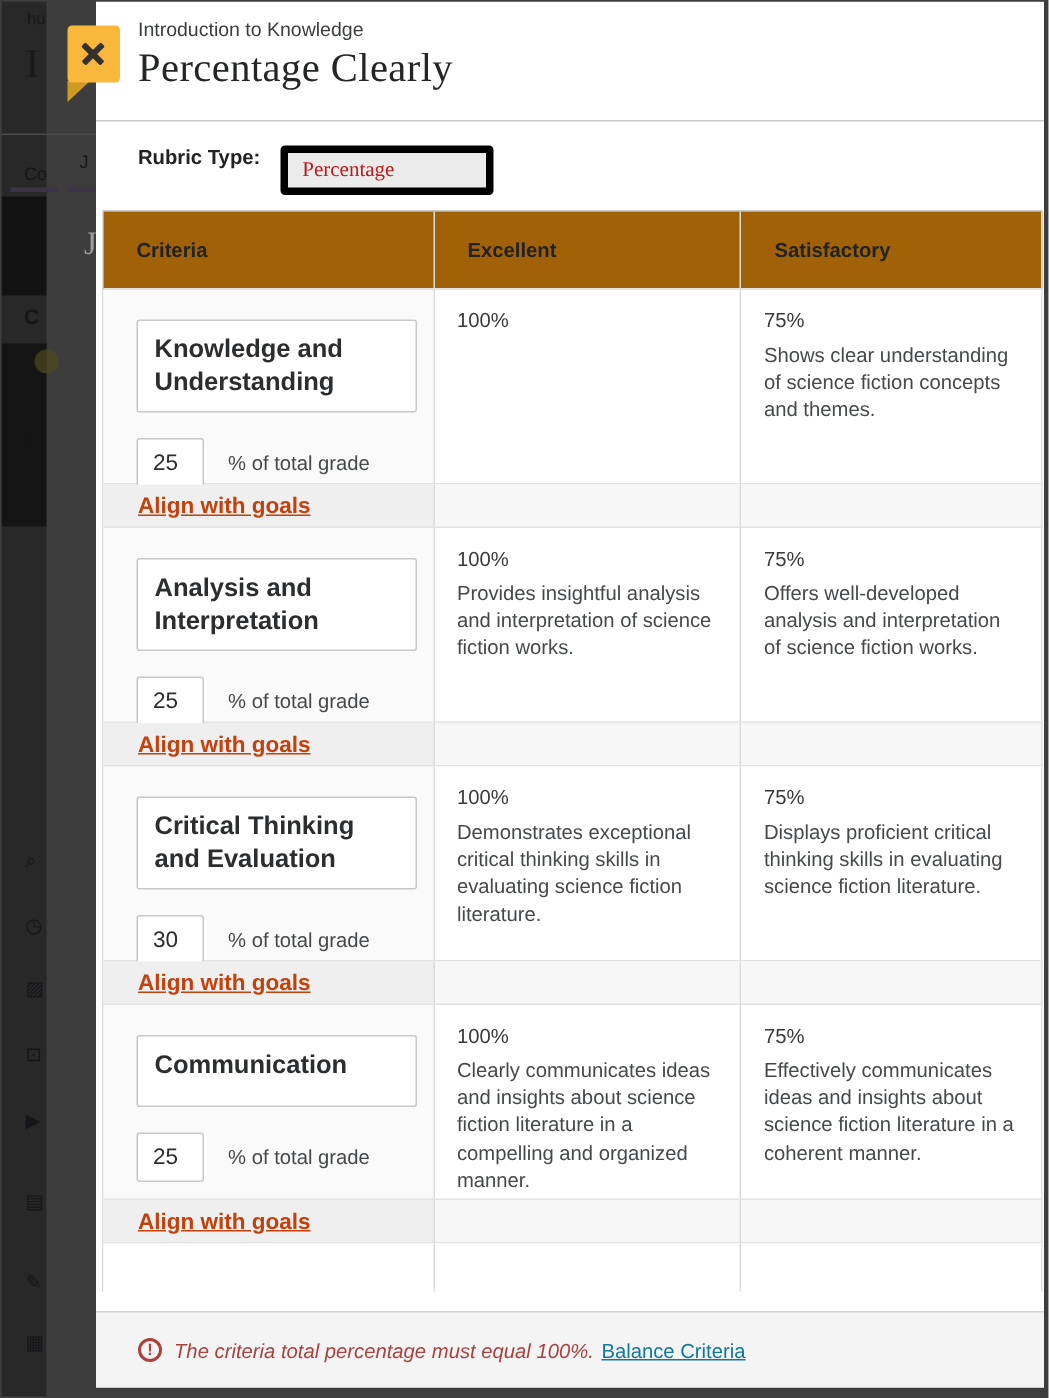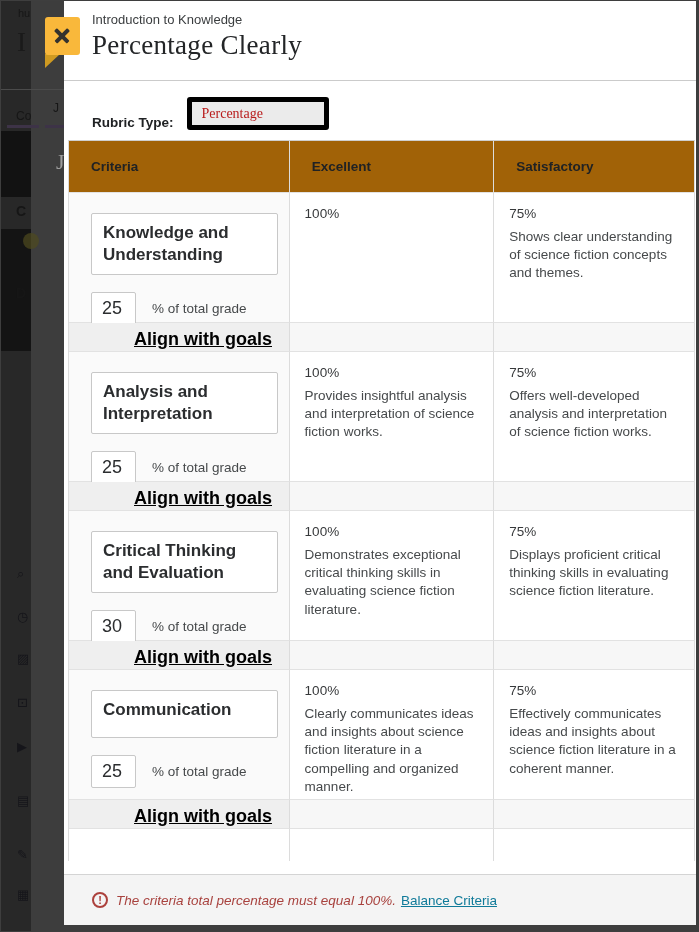--- a/index.html
+++ b/index.html
@@ -31,44 +31,44 @@
   .modal-header { height:80px; border-bottom:1px solid #cbcbcb; padding:11px 0 0 28px; }
   .eyebrow { font-size:13px; color:#3a3d3f; }
   .modal-title { margin-top:3px; font-family:"Liberation Serif","DejaVu Serif",serif; font-size:27px; font-weight:400; color:#232527; letter-spacing:.3px; }
 
   .close-btn { position:absolute; left:-19px; top:16px; width:35px; height:38px; background:#f9b83b; border:none; border-radius:3px; cursor:pointer; z-index:5; }
   .close-btn .bar { position:absolute; left:8px; top:17px; width:18px; height:3.5px; background:#33322e; border-radius:1px; }
   .close-btn .bar1 { transform:rotate(45deg); }
   .close-btn .bar2 { transform:rotate(-45deg); }
   .close-tail { position:absolute; left:-19px; top:53px; width:0; height:0; border-left:15px solid #cf9a21; border-bottom:14px solid transparent; z-index:4; }
 
-  .rubric-type-row { margin:16px 0 0 28px; display:flex; align-items:flex-end; }
+  .rubric-type-row { margin:16px 0 0 28px; display:flex; align-items:flex-start; }
   .rubric-type-label { font-size:13.5px; font-weight:bold; color:#202224; }
   .rubric-type-input { margin-left:13px; width:142px; height:33px; background:#ebebeb; border:5px solid #000000; border-radius:3px; padding-left:10px; font-size:14px; color:#b91c1c; font-family:Liberation Serif, serif; }
 
   
   .rubric-table { margin:10px 0 0 4px; width:627px; border-top:1px solid #cfcfcf; border-left:1px solid #dcdcdc; }
   .t-row { display:flex; }
   .t-cell { border-right:1px solid #dcdcdc; border-bottom:1px solid #e2e2e2; }
   .col1 { width:221px; }
   .col2 { width:205px; }
   .col3 { width:201px; }
   .t-head .t-cell { height:52px; padding:18px 16px 0 22px; background:#a16207; font-size:13.5px; font-weight:bold; color:#202224; }
   .t-main .t-cell { height:130px; background:#fff; }
   .t-main .col1 { background:#fafafa; }
   .crit-box { margin:20px 11px 0 22px; min-height:48px; background:#fff; border:1px solid #c8c8c8; border-radius:2px; padding:8px 11px; font-size:17px; font-weight:bold; color:#2b2d2f; line-height:1.3; }
   .pct-row { margin:17px 0 0 22px; display:flex; align-items:center; }
-  .pct-input { width:45px; height:33px; border:1px solid #c8c8c8; border-radius:2px; padding-left:10px; font-size:18px; color:#2b2d2f; font-family:inherit; background:#fff; }
+  .pct-input { width:45px; height:33px; border:1px solid #c8c8c8; border-radius:2px; padding-left:10px; font-size:15px; color:#2b2d2f; font-family:inherit; background:#fff; }
   .pct-suffix { margin-left:16px; font-size:13.5px; color:#46494b; }
   .level-cell { padding:13px 18px 0 15px; }
   .level-pct { font-size:13.5px; color:#37393b; }
   .level-desc { margin-top:7px; font-size:13.5px; line-height:1.35; color:#46494b; }
   .t-align .t-cell { height:29px; background:#f7f7f7; }
   .t-align .col1 { background:#efefef; padding:6px 0 0 23px; }
-  .align-link { font-size:18px; font-weight:bold; color:#000000; text-decoration:underline;margin-left:42px; }
+  .align-link { font-size:15px; font-weight:bold; color:#c2410c; text-decoration:underline; }
   .t-stub .t-cell { height:32px; background:#fff; border-bottom:none; }
 
   
   .modal-footer { position:absolute; left:0; right:0; bottom:0; height:51px; background:#f4f4f4; border-top:1px solid #d4d4d4; display:flex; align-items:center; padding-left:28px; }
   .warn-icon { width:16px; height:16px; border:2px solid #ac413c; border-radius:50%; color:#ac413c; font-size:11px; font-weight:bold; display:flex; align-items:center; justify-content:center; margin-right:8px; flex:0 0 auto; }
   .warn-text { font-size:13.5px; font-style:italic; color:#a8423e; }
   .balance-link { margin-left:5px; font-size:13.5px; color:#0f7a99; text-decoration:underline; }
 </style>
 </head>
 <body>

